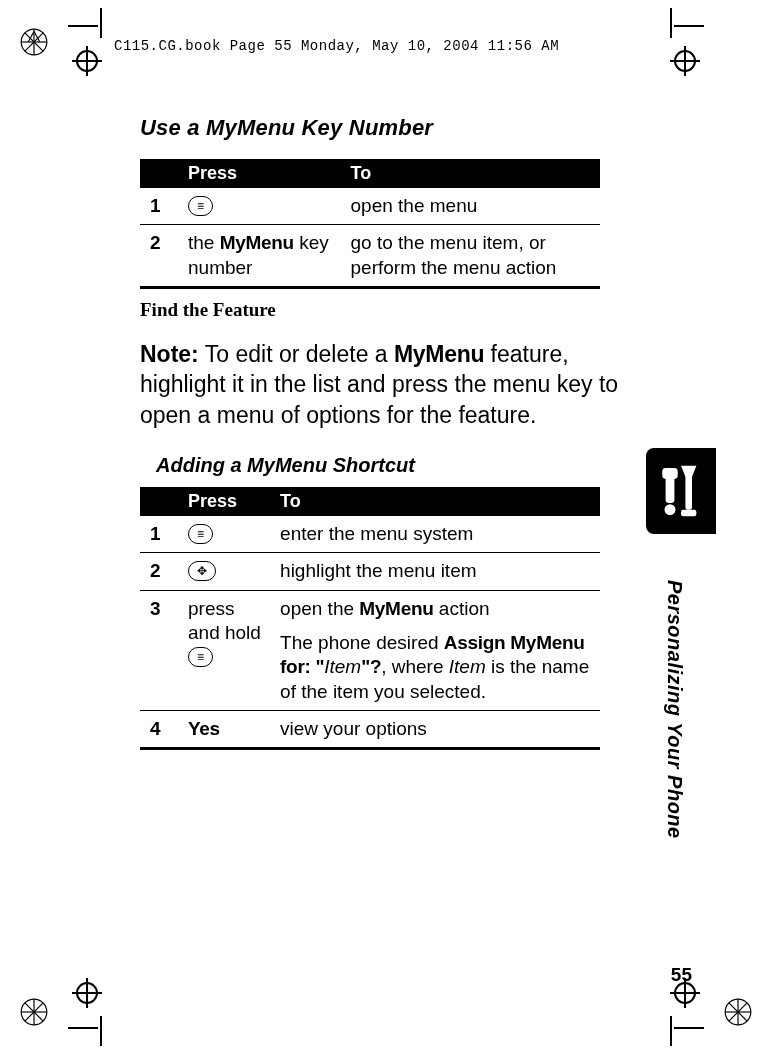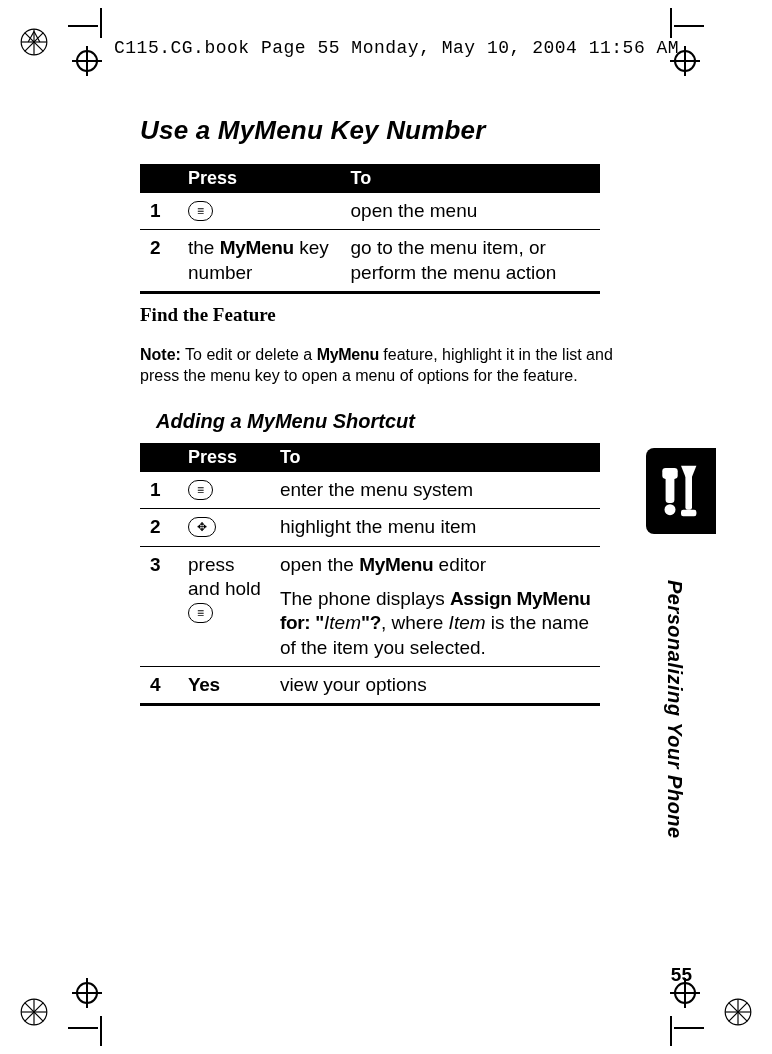--- a/index.html
+++ b/index.html
@@ -28,33 +28,33 @@
   .target::after { width: 2px; height: 30px; left: 8px; top: -6px; }
   .starburst {
     position: absolute;
     width: 28px; height: 28px;
   }
   .starburst svg { width: 100%; height: 100%; }
   .header-line {
     position: absolute;
     top: 38px; left: 114px;
     font-family: "Courier New", monospace;
-    font-size: 18px;
+    font-size: 14px;
     letter-spacing: 0.5px;
   }
   .content {
     position: absolute;
     top: 115px;
     left: 140px;
     width: 480px;
   }
   h2.section {
     font-style: italic;
     font-weight: bold;
-    font-size: 26px;
+    font-size: 22px;
     margin: 0 0 18px 0;
     letter-spacing: 0.2px;
   }
   h3.subsection {
     font-style: italic;
     font-weight: bold;
     font-size: 20px;
     margin: 24px 0 10px 16px;
   }
   table.instr {
@@ -98,21 +98,21 @@
     gap: 32px;
   }
   .find-label {
     font-family: "Comic Sans MS", cursive;
     font-weight: bold;
     font-size: 19px;
     width: 210px;
   }
   .find-path { line-height: 1.5; }
   .note {
-    font-size: 16px;
+    font-size: 23px;
     line-height: 1.32;
     margin: 6px 0 6px 0;
   }
   .vtext {
     position: absolute;
     right: 86px;
     top: 580px;
     writing-mode: vertical-rl;
     font-style: italic;
     font-weight: bold;
@@ -253,23 +253,23 @@
         <td><span class="keybtn">✥</span></td>
         <td>highlight the menu item</td>
       </tr>
       <tr>
         <td class="stepnum">3</td>
         <td>
           <span>press and hold</span><br>
           <span class="keybtn">≡</span>
         </td>
         <td>
-          <span>open the </span><span class="boldui">MyMenu</span><span> editor</span>
+          <span>open the </span><span class="boldui">MyMenu</span><span> action</span>
           <div style="height:10px;"></div>
-          <span>The phone displays </span><span class="boldui">Assign MyMenu for: "</span><span class="italic">Item</span><span class="boldui">"?</span><span>, where </span><span class="italic">Item</span><span> is the name of the item you selected.</span>
+          <span>The phone desired </span><span class="boldui">Assign MyMenu for: "</span><span class="italic">Item</span><span class="boldui">"?</span><span>, where </span><span class="italic">Item</span><span> is the name of the item you selected.</span>
         </td>
       </tr>
       <tr>
         <td class="stepnum">4</td>
         <td><span class="boldui">Yes</span></td>
         <td>view your options</td>
       </tr>
     </tbody>
   </table>
 

